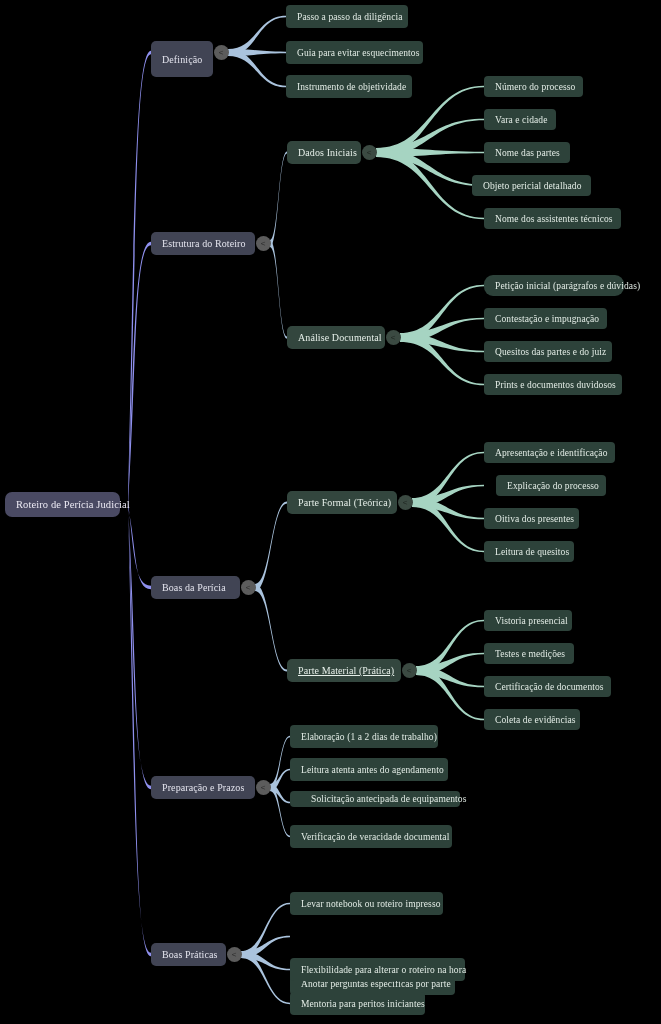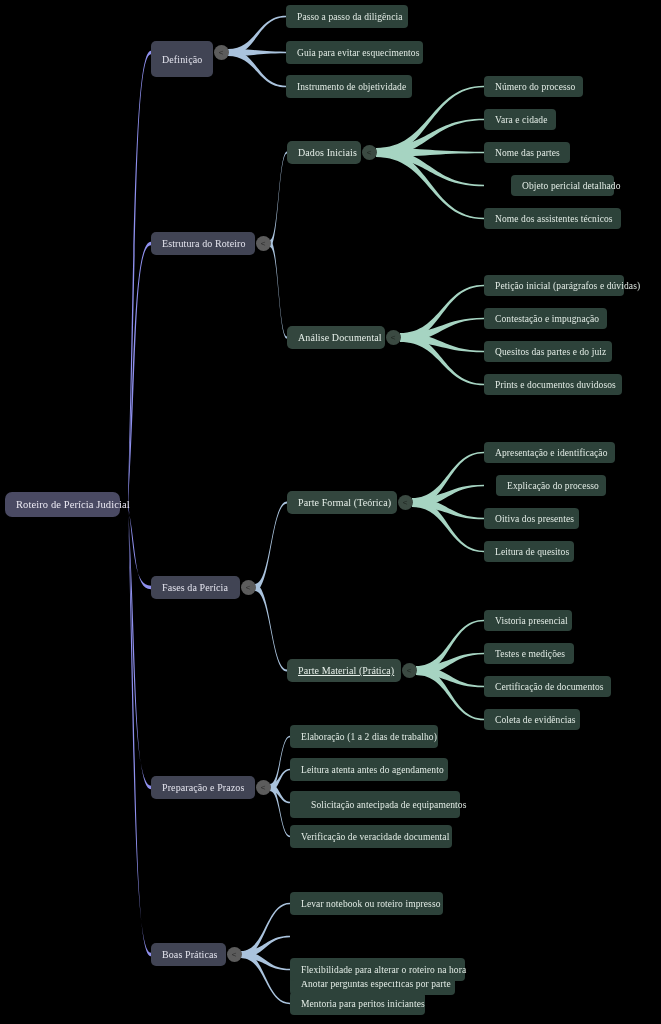--- a/index.html
+++ b/index.html
@@ -150,44 +150,44 @@
       <div class="collapse-btn dark" style="left: 361.5px; top: 145px;">&lt;</div>
       <div class="node node-leaf" style="left: 484px; top: 76px; width: 99px; height: 21px;">
         <span>Número do processo</span>
       </div>
       <div class="node node-leaf" style="left: 484px; top: 109px; width: 72px; height: 21px;">
         <span>Vara e cidade</span>
       </div>
       <div class="node node-leaf" style="left: 484px; top: 142px; width: 86px; height: 21px;">
         <span>Nome das partes</span>
       </div>
-      <div class="node node-leaf" style="left: 511px; top: 175px; width: 103px; height: 21px;">
+      <div class="node node-leaf" style="left: 472px; top: 175px; width: 119px; height: 21px;">
         <span>Objeto pericial detalhado</span>
       </div>
       <div class="node node-leaf" style="left: 484px; top: 208px; width: 137px; height: 21px;">
         <span>Nome dos assistentes técnicos</span>
       </div>
       <div class="node node-sub" style="left: 287px; top: 326px; width: 98px; height: 23px;">
         <span>Análise Documental</span>
       </div>
       <div class="collapse-btn dark" style="left: 385.5px; top: 330px;">&lt;</div>
-      <div class="node node-leaf" style="left: 484px; top: 275px; width: 140px; height: 21px;">
+      <div class="node node-leaf" style="left: 484px; top: 275px; width: 140px; height: 21px; border-radius: 9px;">
         <span>Petição inicial (parágrafos e dúvidas)</span>
       </div>
       <div class="node node-leaf" style="left: 484px; top: 308px; width: 123px; height: 21px;">
         <span>Contestação e impugnação</span>
       </div>
       <div class="node node-leaf" style="left: 484px; top: 341px; width: 128px; height: 21px;">
         <span>Quesitos das partes e do juiz</span>
       </div>
       <div class="node node-leaf" style="left: 484px; top: 374px; width: 138px; height: 21px;">
         <span>Prints e documentos duvidosos</span>
       </div>
       <div class="node node-branch" style="left: 151px; top: 576px; width: 89px; height: 23px;">
-        <span>Fases da Perícia</span>
+        <span>Boas da Perícia</span>
       </div>
       <div class="collapse-btn" style="left: 240.5px; top: 580px;">&lt;</div>
       <div class="node node-sub" style="left: 287px; top: 491px; width: 110px; height: 23px; padding-left: 11px;">
         <span>Parte Formal (Teórica)</span>
       </div>
       <div class="collapse-btn dark" style="left: 397.5px; top: 495px;">&lt;</div>
       <div class="node node-leaf" style="left: 484px; top: 442px; width: 131px; height: 21px;">
         <span>Apresentação e identificação</span>
       </div>
       <div class="node node-leaf" style="left: 484px; top: 475px; width: 110px; height: 21px; margin-left: 12px;">
@@ -218,21 +218,21 @@
       <div class="node node-branch" style="left: 151px; top: 776px; width: 104px; height: 23px;">
         <span>Preparação e Prazos</span>
       </div>
       <div class="collapse-btn" style="left: 255.5px; top: 780px;">&lt;</div>
       <div class="node node-leaf" style="left: 290px; top: 725px; width: 148px; height: 23px;">
         <span>Elaboração (1 a 2 dias de trabalho)</span>
       </div>
       <div class="node node-leaf" style="left: 290px; top: 758px; width: 158px; height: 23px;">
         <span>Leitura atenta antes do agendamento</span>
       </div>
-      <div class="node node-leaf" style="left: 290px; top: 791px; width: 170px; height: 27px; padding-left: 21px;">
+      <div class="node node-leaf" style="left: 290px; top: 791px; width: 170px; height: 16px; padding-left: 21px;">
         <span>Solicitação antecipada de equipamentos</span>
       </div>
       <div class="node node-leaf" style="left: 290px; top: 825px; width: 162px; height: 23px;">
         <span>Verificação de veracidade documental</span>
       </div>
       <div class="node node-branch" style="left: 151px; top: 943px; width: 75px; height: 23px;">
         <span>Boas Práticas</span>
       </div>
       <div class="collapse-btn" style="left: 226.5px; top: 947px;">&lt;</div>
       <div class="node node-leaf" style="left: 290px; top: 892px; width: 153px; height: 23px;">

